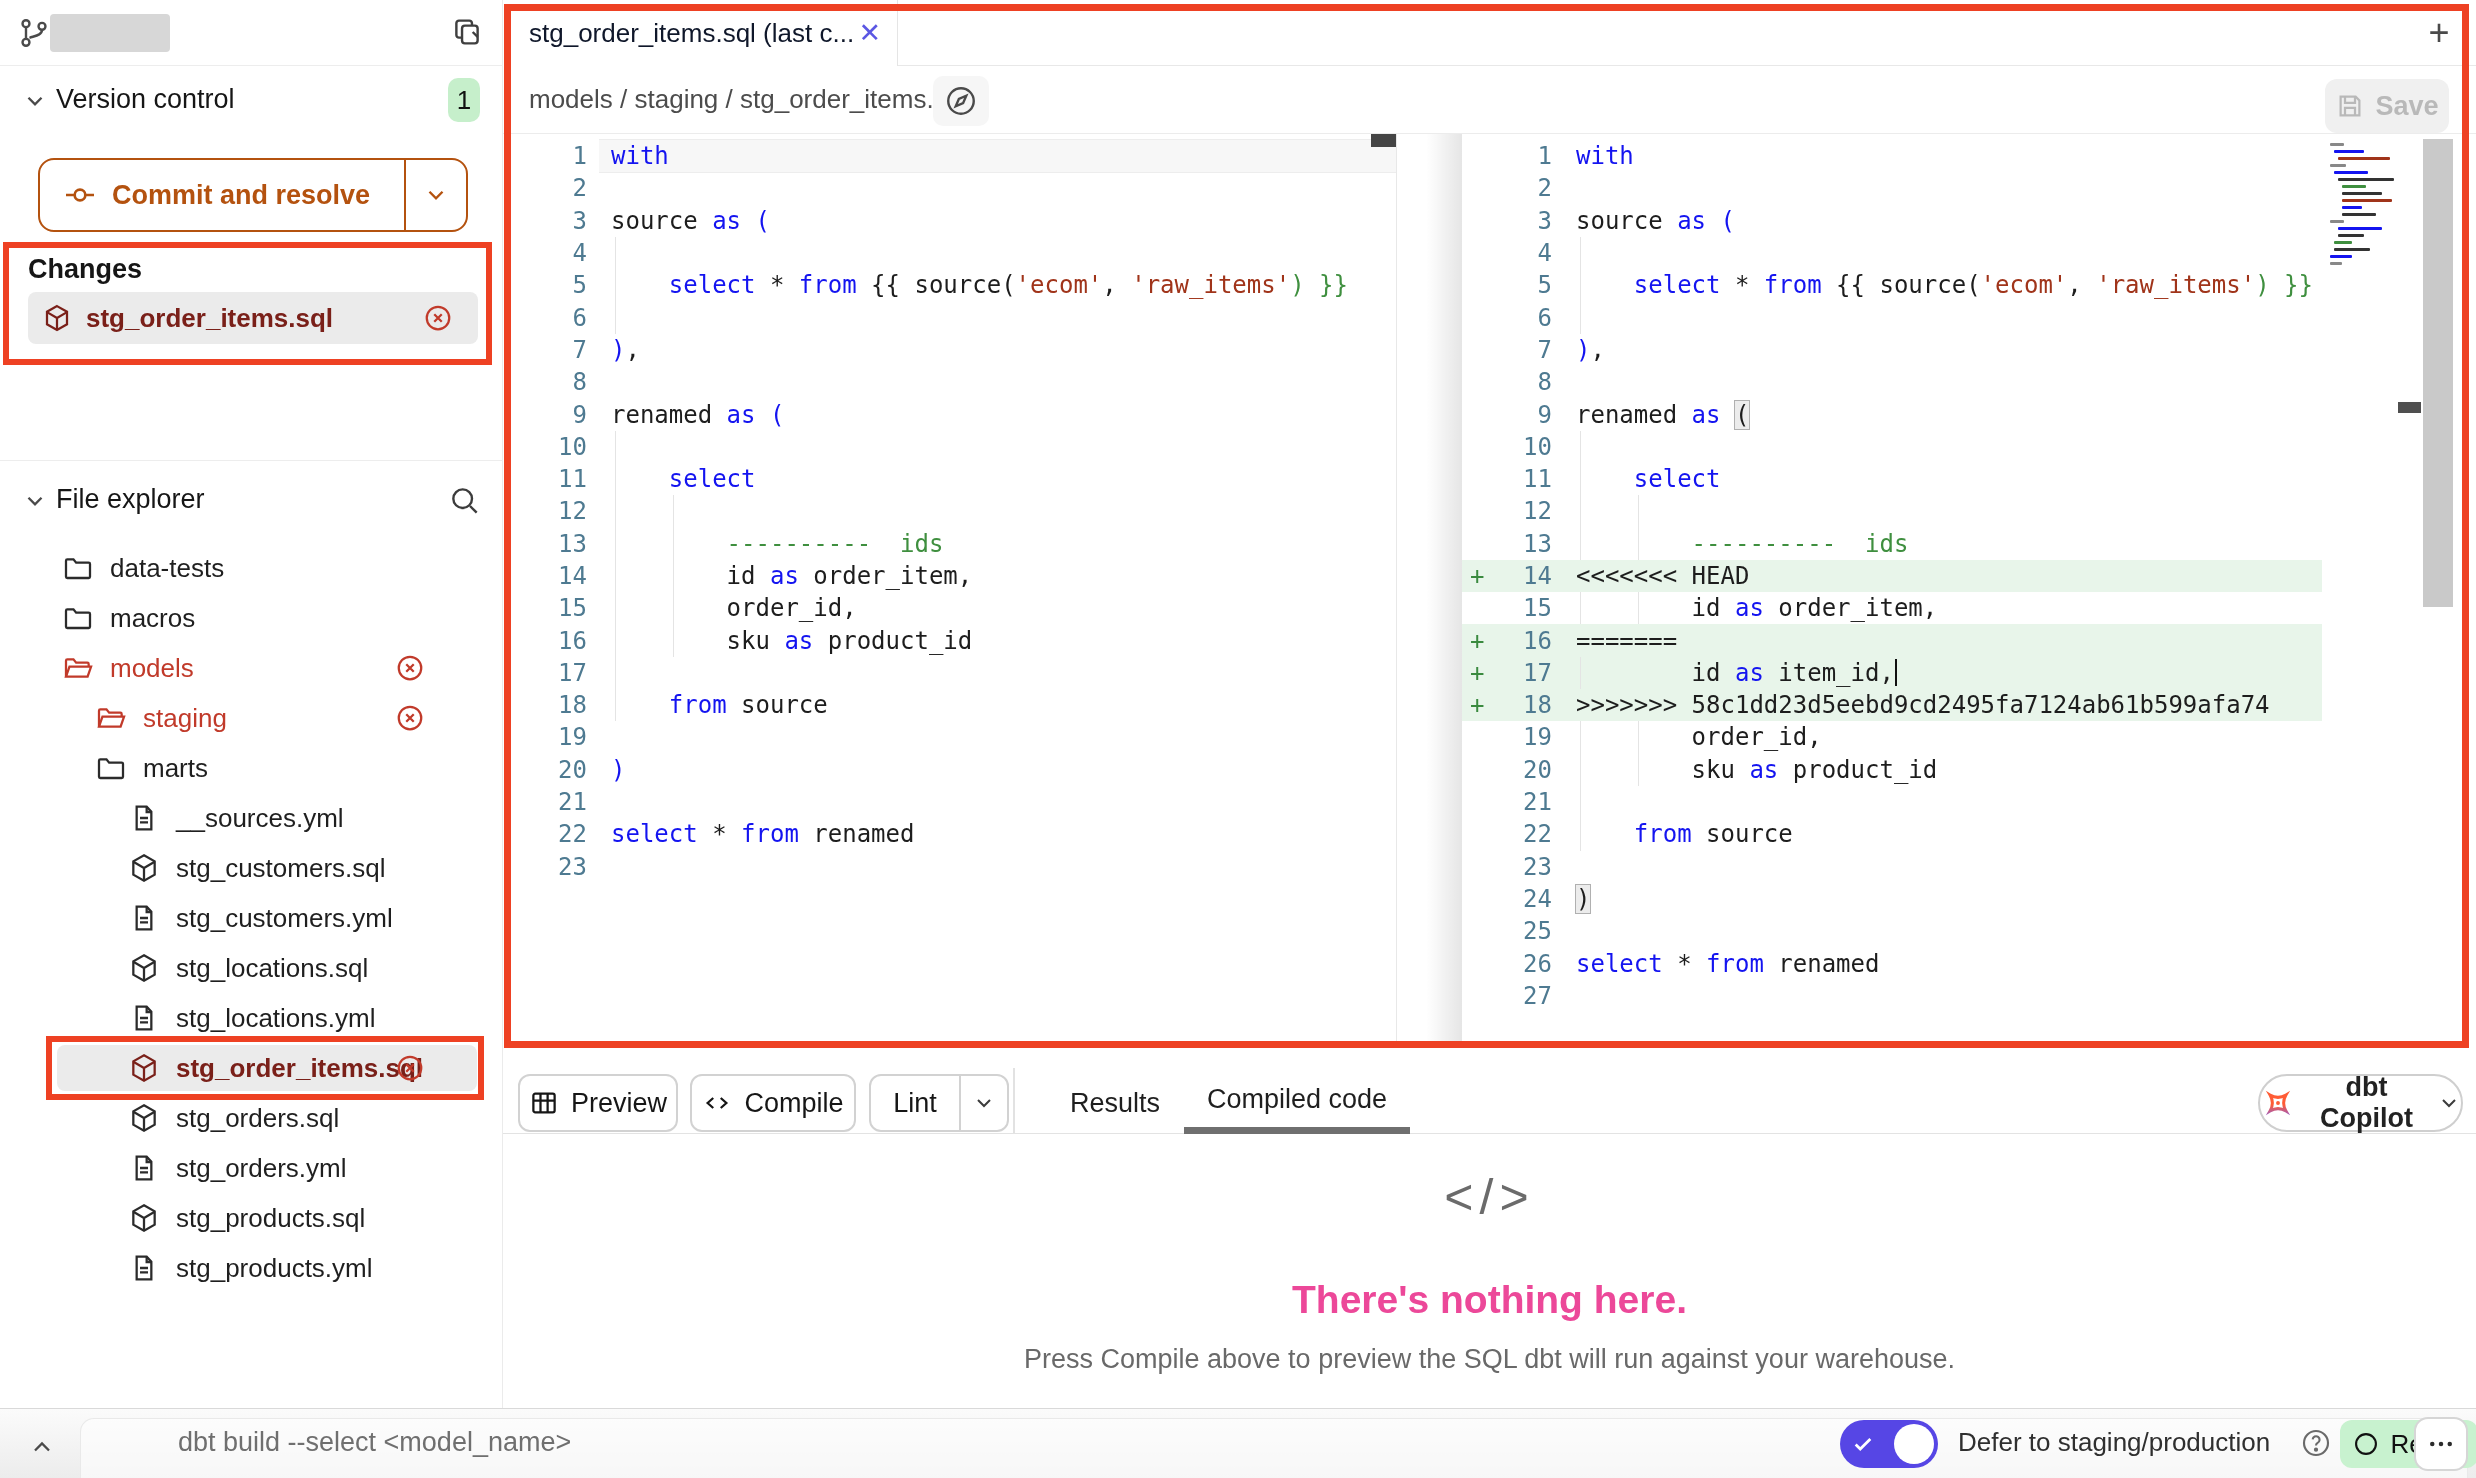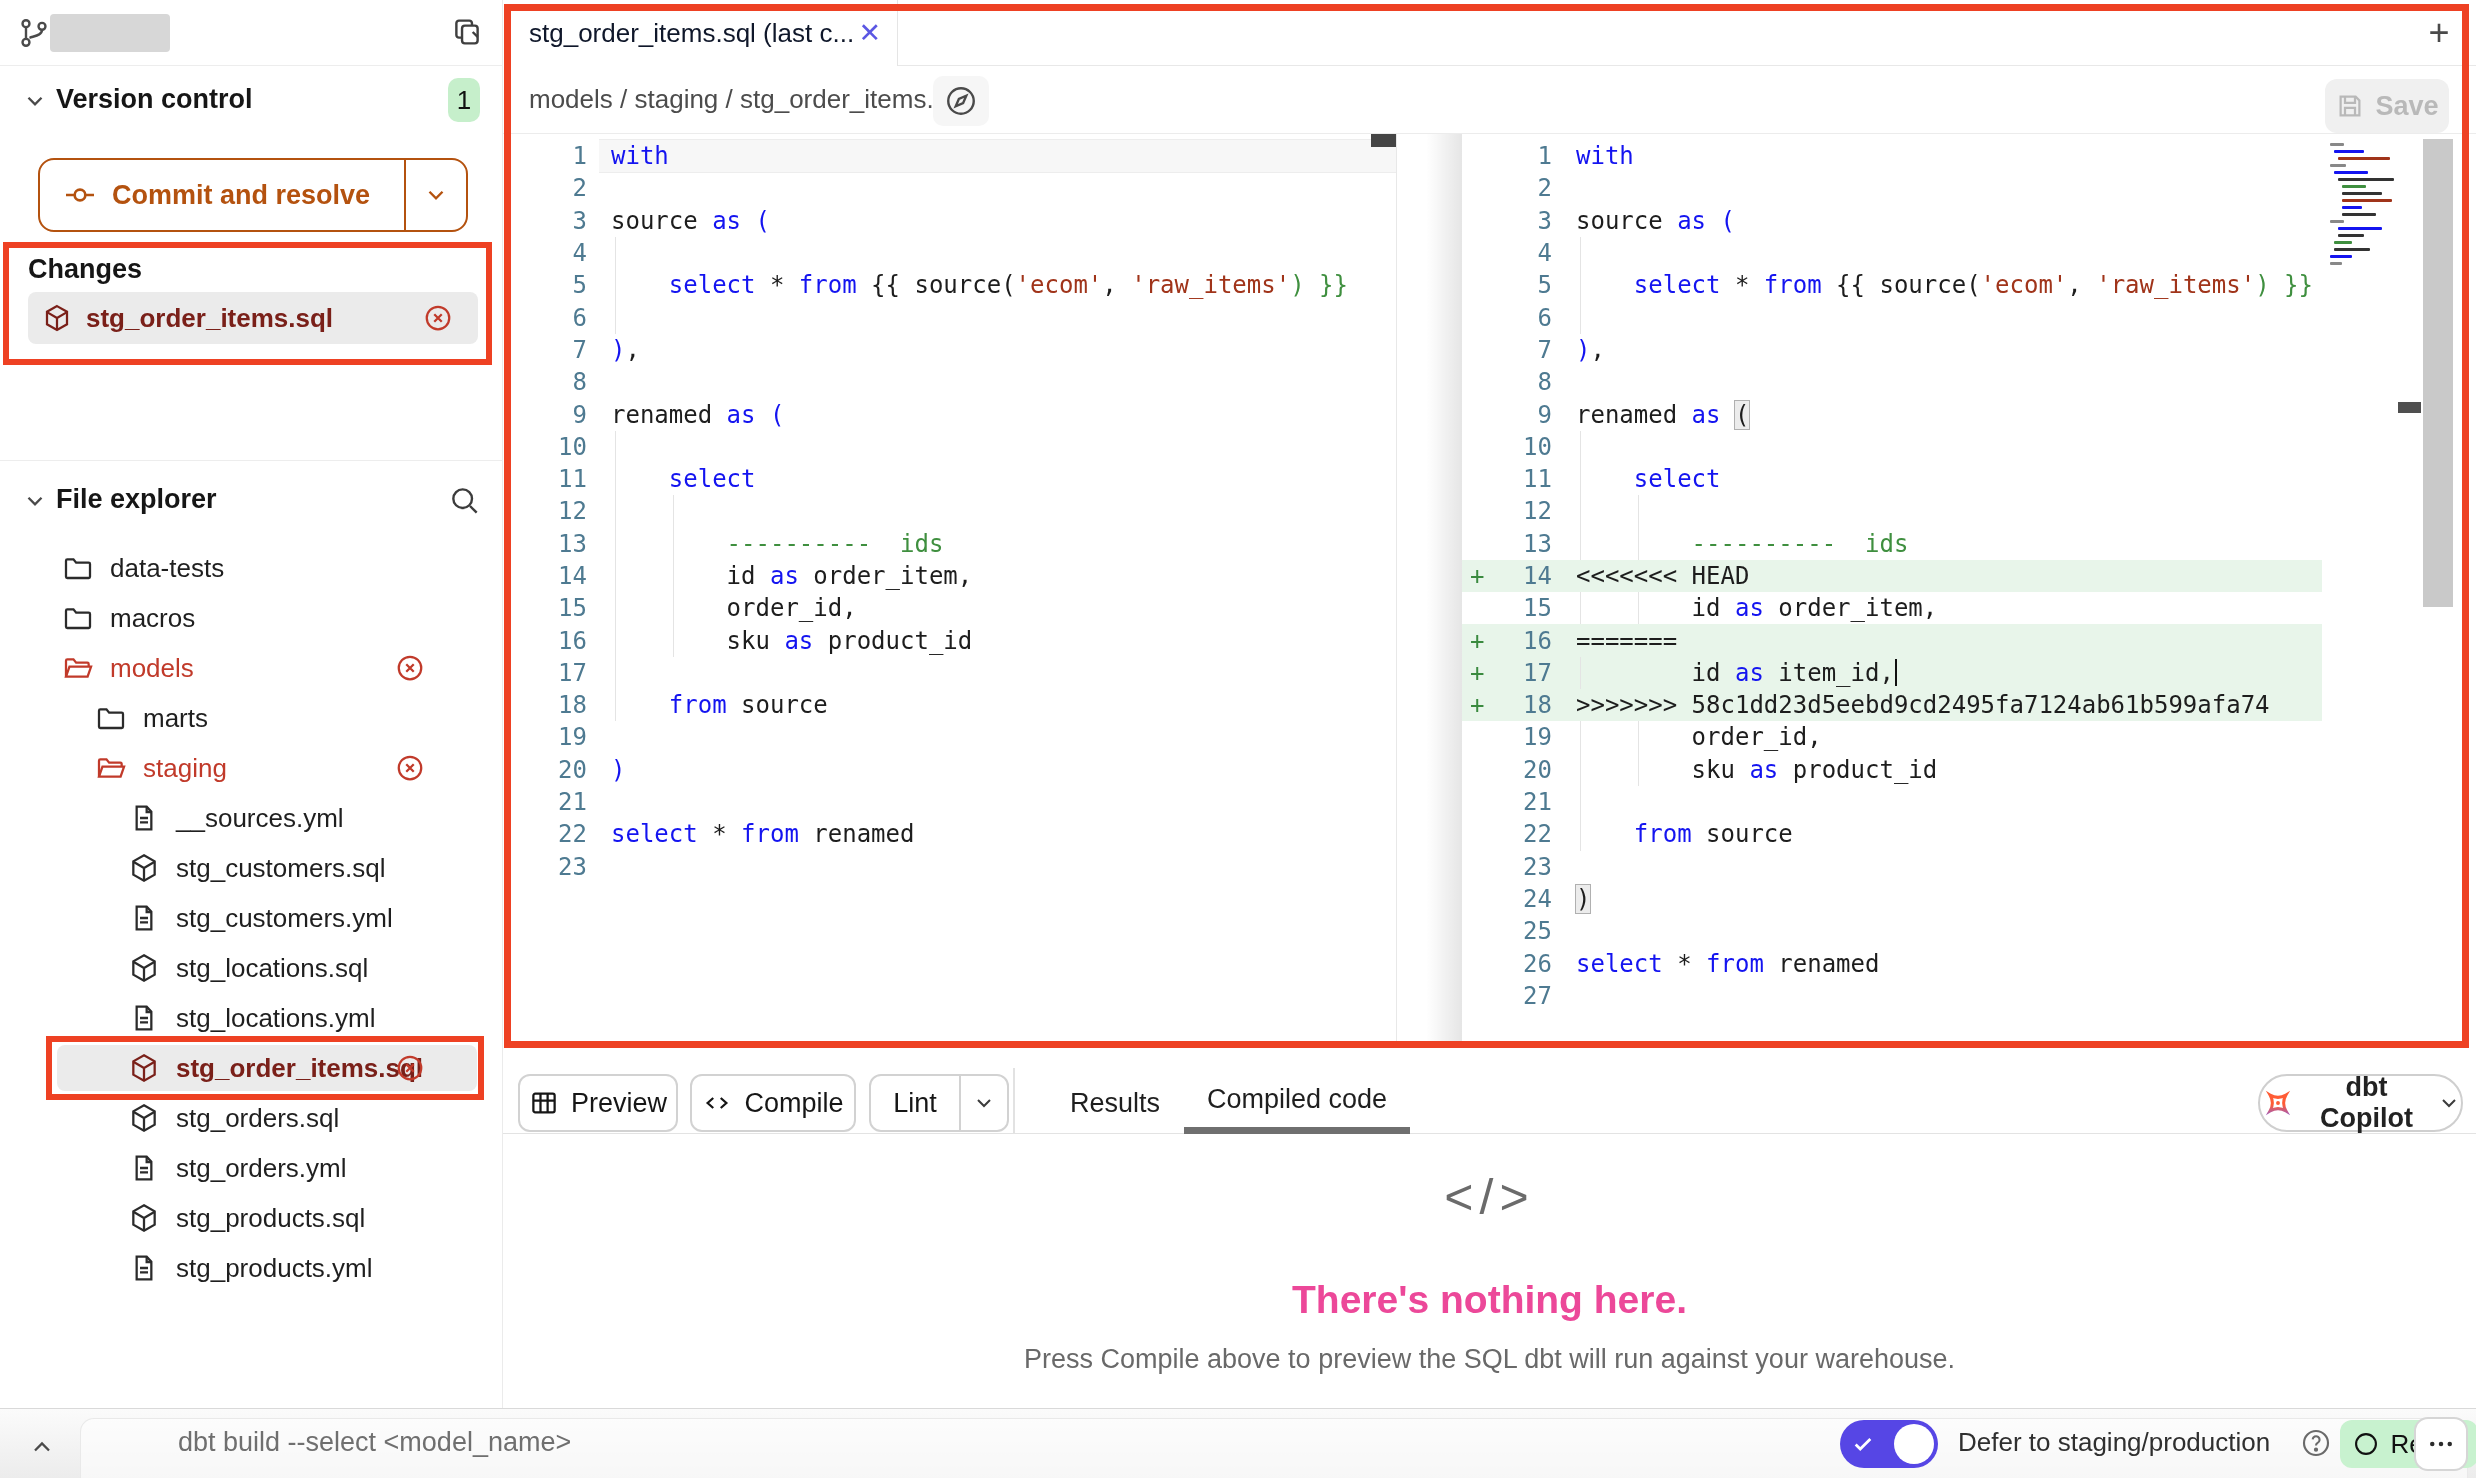--- a/index.html
+++ b/index.html
@@ -9,21 +9,21 @@
 
   
   .sidebar { position:absolute; left:0; top:0; width:503px; height:1408px; background:#fff; border-right:1px solid #ebebeb; }
   .sb-top { position:absolute; left:0; top:0; width:503px; height:66px; border-bottom:1px solid #ededed; }
   .branch-icon { position:absolute; left:18px; top:17px; color:#4a4a4a; }
   .branch-pill { position:absolute; left:50px; top:14px; width:120px; height:38px; background:#d7d7d7; border-radius:4px; }
   .copy-icon { position:absolute; left:450px; top:15px; color:#3f3f3f; }
 
   .sec-head { position:absolute; left:0; width:503px; height:44px; }
   .sec-head .chev { position:absolute; left:22px; top:10px; color:#4a4a4a; }
-  .sec-head .sec-title { position:absolute; left:56px; top:6px; font-size:27px; font-weight:700; color:#161616; }
+  .sec-head .sec-title { position:absolute; left:56px; top:6px; font-size:27px; font-weight:400; color:#161616; }
   .vc-badge { position:absolute; left:448px; top:0px; min-width:32px; height:44px; background:#c6efcb; border-radius:10px; font-size:26px; display:flex; align-items:center; justify-content:center; padding:0 8px; color:#111; }
   .search-icon { position:absolute; left:448px; top:6px; color:#3c3c3c; }
 
   .commit-btn { position:absolute; left:38px; top:158px; width:430px; height:74px; border:2px solid #b4520f; border-radius:16px; background:#fff; display:flex; align-items:center; }
   .commit-main { flex:1; display:flex; align-items:center; gap:16px; padding-left:24px; height:100%; }
   .commit-label { font-size:27px; font-weight:700; color:#b4520f; }
   .commit-caret { width:62px; height:100%; border-left:2px solid #b4520f; display:flex; align-items:center; justify-content:center; color:#b4520f; }
 
   .changes-title { position:absolute; left:28px; top:254px; font-size:27px; font-weight:700; color:#161616; }
   .changes-row { position:absolute; left:28px; top:292px; width:450px; height:52px; background:#ebebeb; border-radius:8px; display:flex; align-items:center; }
@@ -238,46 +238,46 @@
             </span>
             <span class="fe-label">models</span>
           </div>
           <button class="discard fe-discard">
             <svg width="30" height="30" viewBox="0 0 24 24" fill="none" stroke="currentColor" stroke-width="1.8">
               <circle cx="12" cy="12" r="9"></circle>
               <path d="M9 9l6 6M15 9l-6 6"></path>
             </svg>
           </button>
         </div>
-        <div class="fe-row">
-          <div class="fe-inner" style="left: 95px;">
-            <span class="fe-ic">
-              <svg width="32" height="32" viewBox="0 0 24 24" fill="none" stroke="currentColor" stroke-width="1.7">
-                <path d="M3 18.5V6.5a1 1 0 0 1 1-1h4.6l2 2.5H20a1 1 0 0 1 1 1v9.5a1 1 0 0 1-1 1H4a1 1 0 0 1-1-1z"></path>
-              </svg>
-            </span>
-            <span class="fe-label">marts</span>
-          </div>
-        </div>
         <div class="fe-row mod">
           <div class="fe-inner" style="left: 95px;">
             <span class="fe-ic">
               <svg width="32" height="32" viewBox="0 0 24 24" fill="none" stroke="currentColor" stroke-width="1.7">
                 <path d="M3 18.5V6.5a1 1 0 0 1 1-1h4.6l2 2.5H19a1 1 0 0 1 1 1v2"></path>
                 <path d="M3 18.5l2.6-7.5h16.2l-2.6 7.5z"></path>
               </svg>
             </span>
             <span class="fe-label">staging</span>
           </div>
           <button class="discard fe-discard">
             <svg width="30" height="30" viewBox="0 0 24 24" fill="none" stroke="currentColor" stroke-width="1.8">
               <circle cx="12" cy="12" r="9"></circle>
               <path d="M9 9l6 6M15 9l-6 6"></path>
             </svg>
           </button>
+        </div>
+        <div class="fe-row">
+          <div class="fe-inner" style="left: 95px;">
+            <span class="fe-ic">
+              <svg width="32" height="32" viewBox="0 0 24 24" fill="none" stroke="currentColor" stroke-width="1.7">
+                <path d="M3 18.5V6.5a1 1 0 0 1 1-1h4.6l2 2.5H20a1 1 0 0 1 1 1v9.5a1 1 0 0 1-1 1H4a1 1 0 0 1-1-1z"></path>
+              </svg>
+            </span>
+            <span class="fe-label">marts</span>
+          </div>
         </div>
         <div class="fe-row">
           <div class="fe-inner" style="left: 128px;">
             <span class="fe-ic">
               <svg width="32" height="32" viewBox="0 0 24 24" fill="none" stroke="currentColor" stroke-width="1.7">
                 <path d="M6.5 3.5h7.5l3.5 3.7v13.3h-11z"></path>
                 <path d="M14 3.5v4h3.5M9 12h6M9 15.2h6"></path>
               </svg>
             </span>
             <span class="fe-label">__sources.yml</span>

